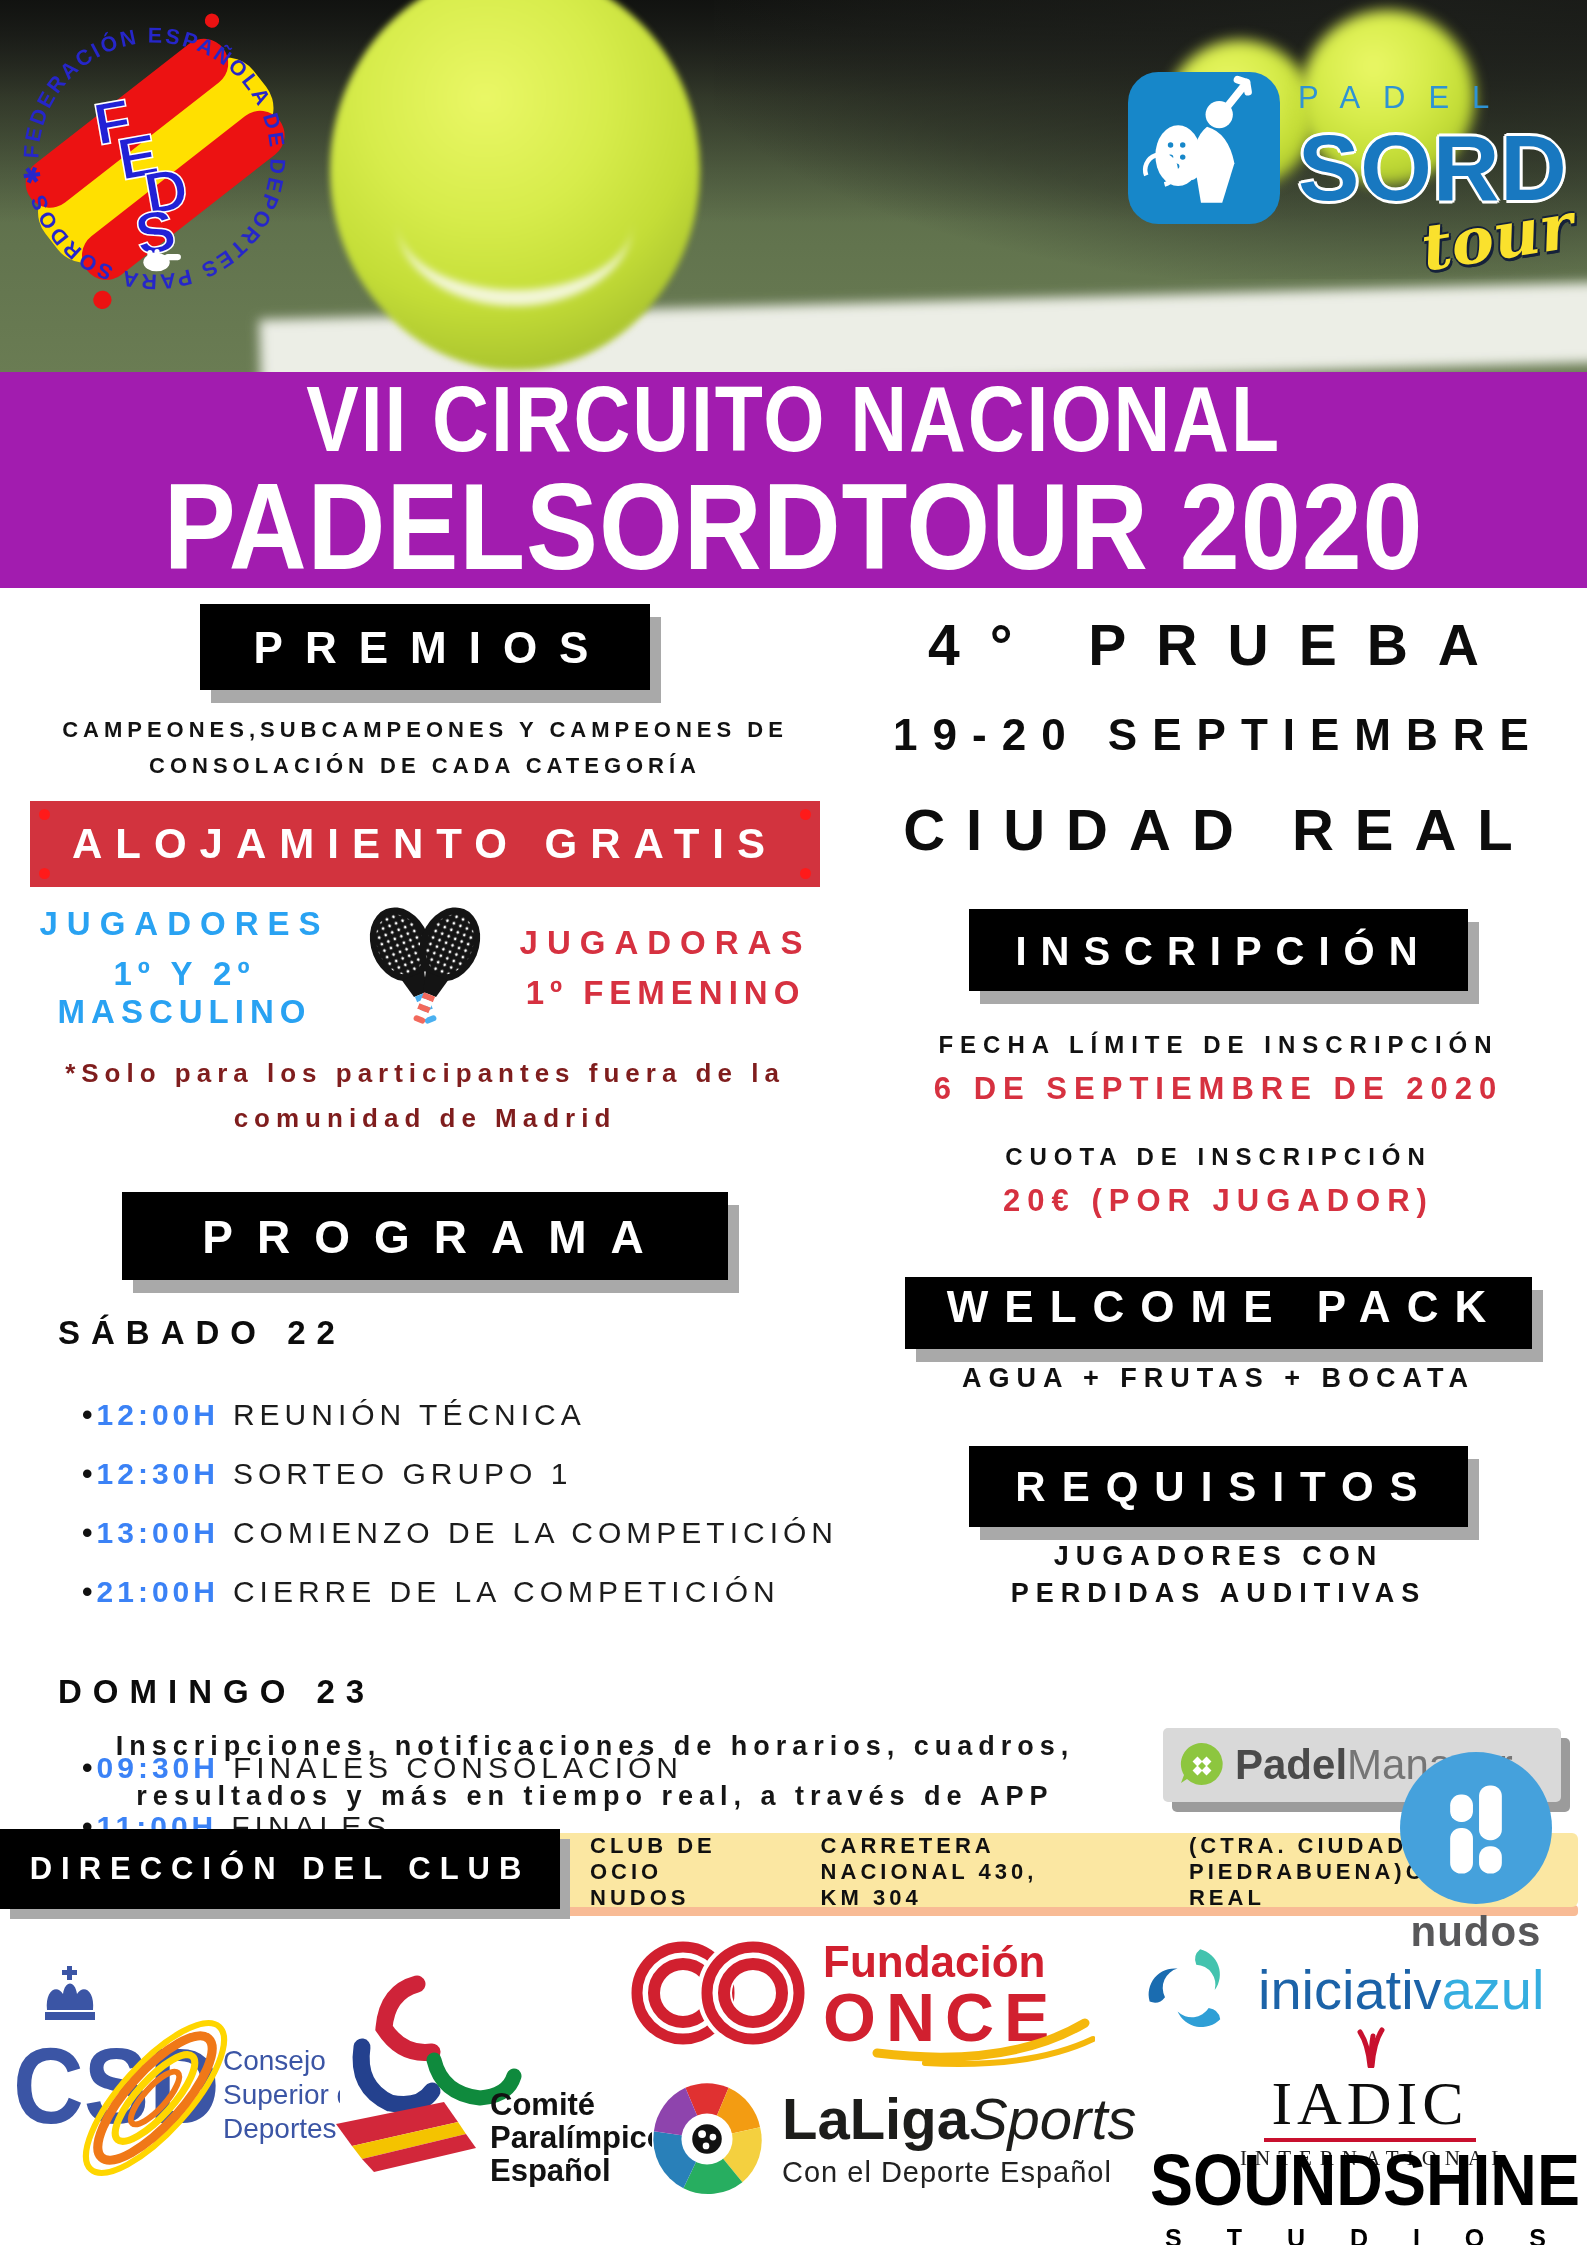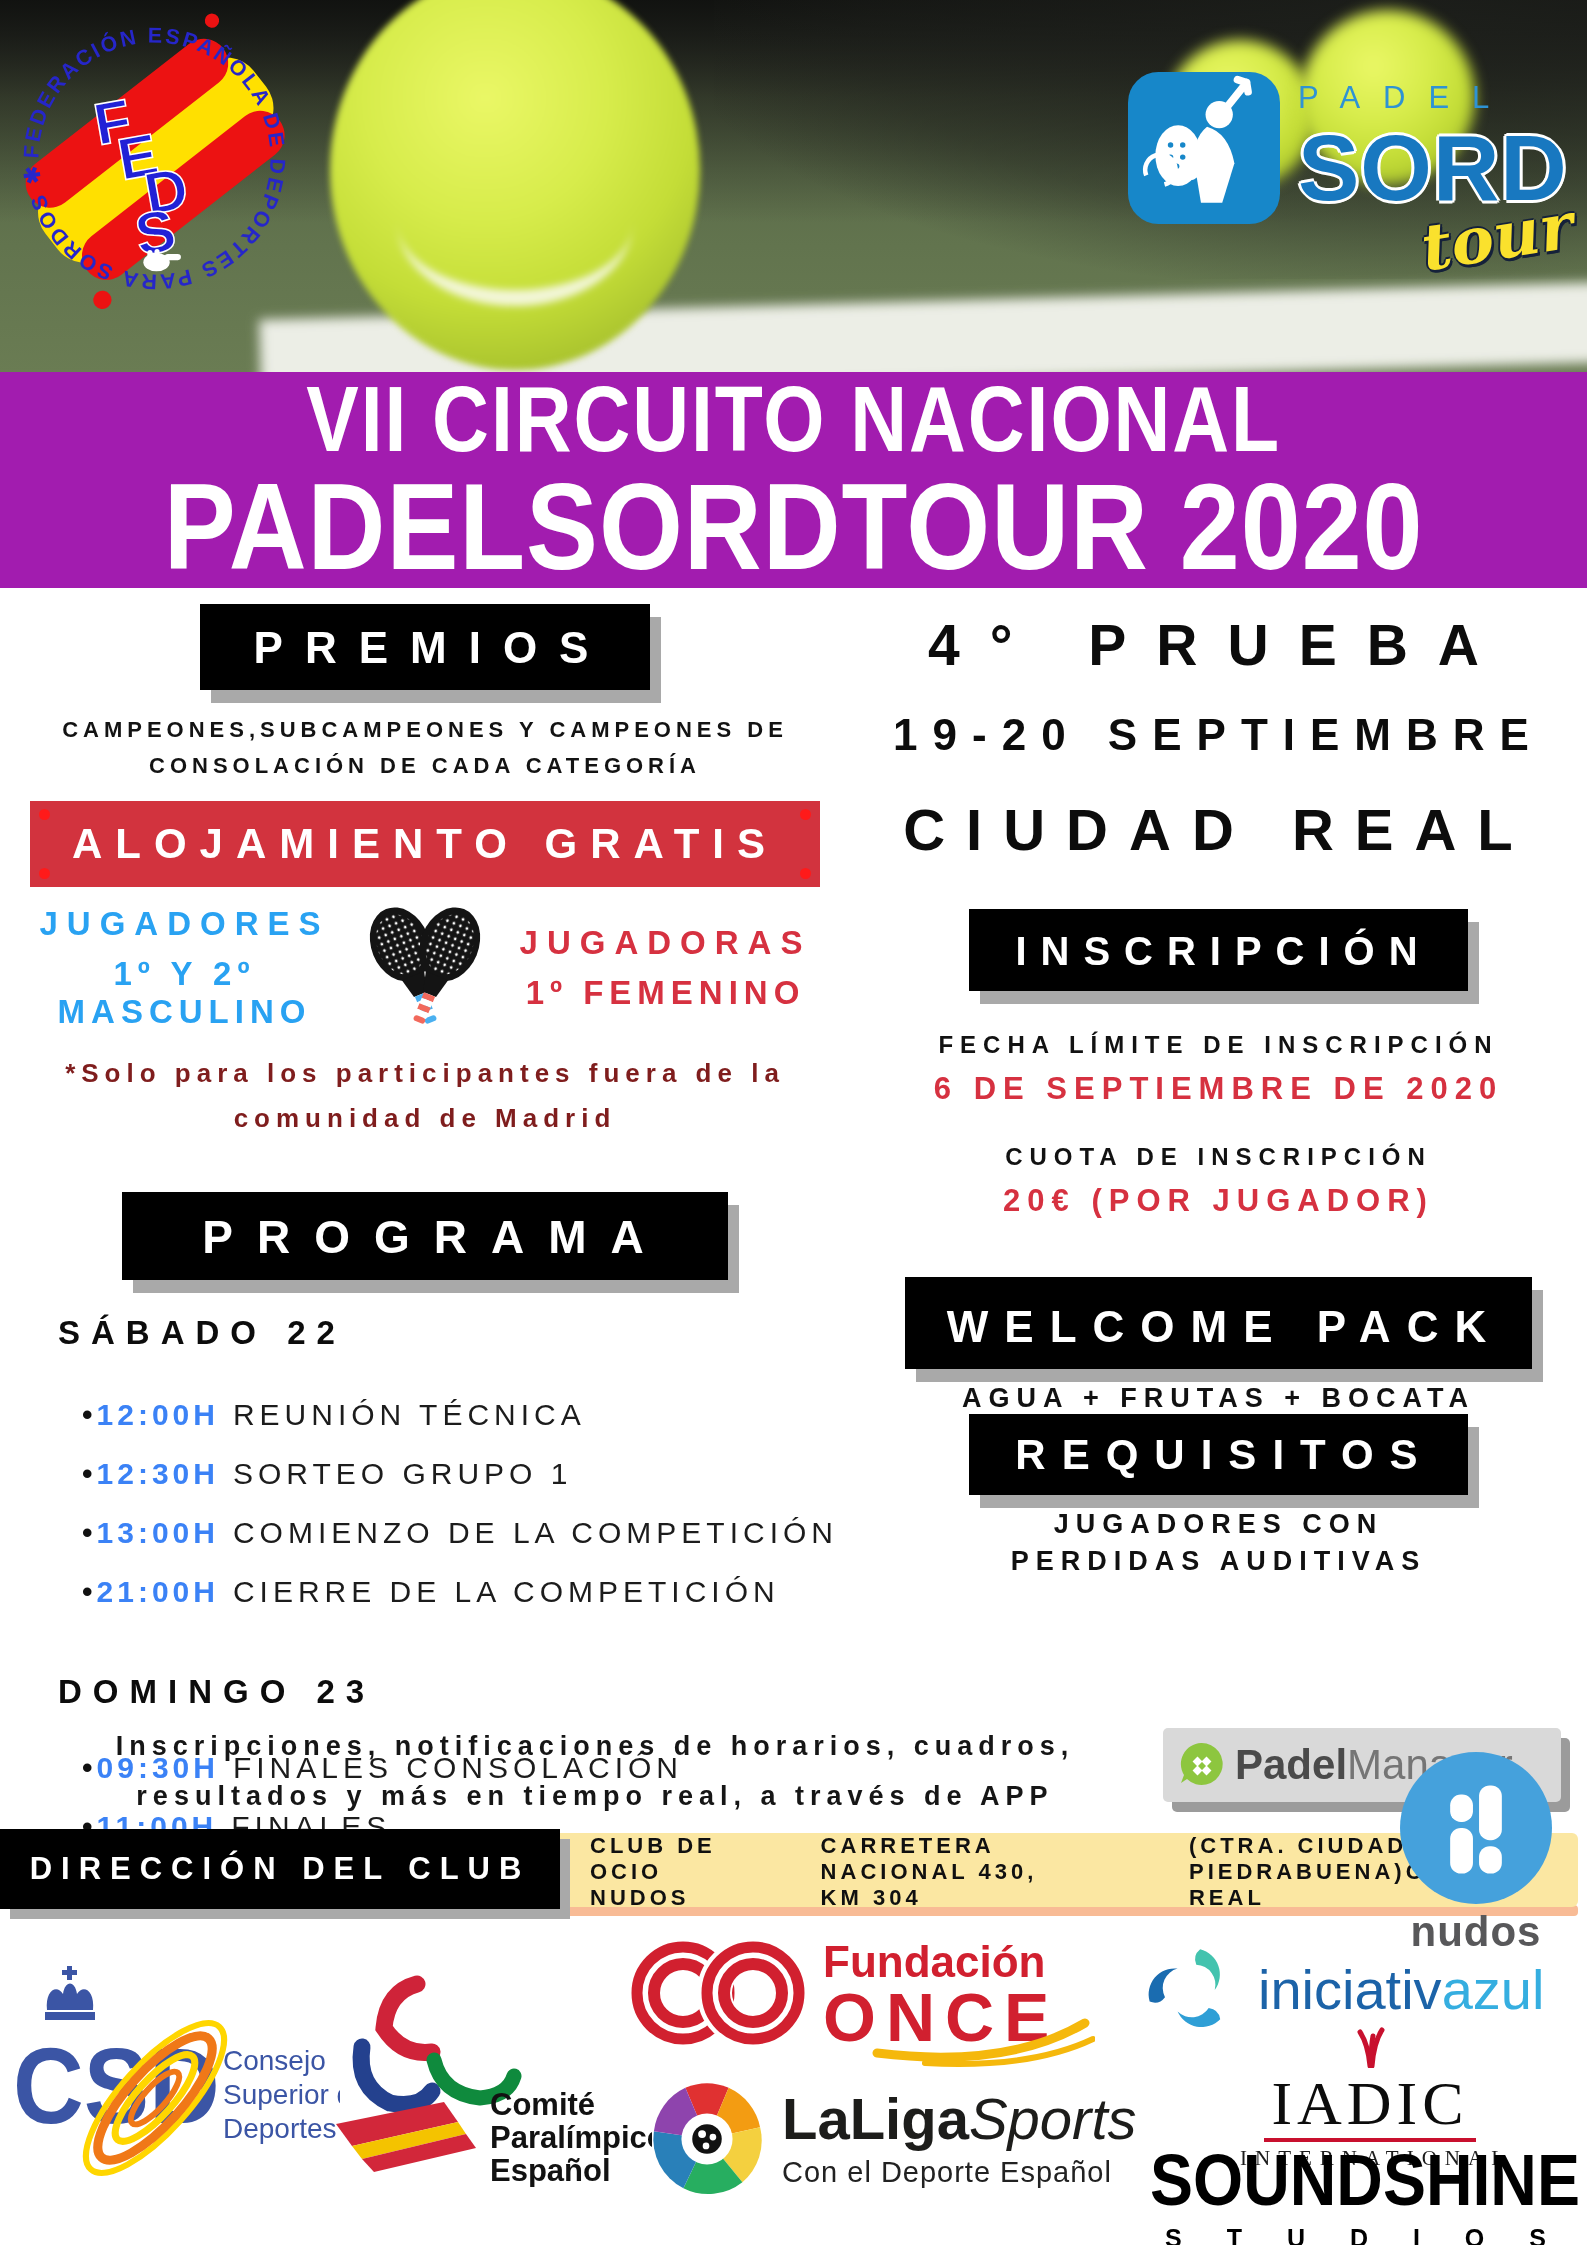--- a/index.html
+++ b/index.html
@@ -45,22 +45,22 @@
 
   
   .col-left{position:absolute;left:0;top:590px;width:850px;text-align:center;}
   .col-right{position:absolute;left:850px;top:590px;width:737px;text-align:center;}
 
   .blackbox{display:inline-block;background:#000;color:#fff;font-weight:700;
         box-shadow:11px 13px 0 #a9a9a9;line-height:1;}
   .bx-premios{font-size:44px;letter-spacing:22px;padding:22px 40px 20px 54px;margin-top:14px;}
   .bx-programa{font-size:46px;letter-spacing:24px;padding:22px 60px 20px 80px;margin-top:50px;}
   .bx-inscripcion{font-size:40px;letter-spacing:14px;padding:22px 36px 20px 46px;margin-top:46px;}
-  .bx-welcome{font-size:44px;letter-spacing:16px;padding:28px 30px 20px 42px;margin-top:58px;}
-  .bx-requisitos{font-size:42px;letter-spacing:16px;padding:20px 34px 19px 46px;}
+  .bx-welcome{font-size:44px;letter-spacing:16px;padding:8px 30px 20px 42px;margin-top:58px;}
+  .bx-requisitos{font-size:42px;letter-spacing:16px;padding:20px 34px 19px 46px;margin-top:52px;}
 
   .campeones{margin:22px 20px 0;font-size:22px;font-weight:700;letter-spacing:5px;line-height:1.65;color:#131313;}
   .aloja{position:relative;margin:16px 30px 0;height:86px;background:#d2333e;color:#fff;
         display:flex;align-items:center;justify-content:center;font-size:42px;font-weight:700;letter-spacing:13px;}
   .aloja .dot{position:absolute;width:11px;height:11px;border-radius:50%;background:#ff1a1a;}
   .dot-tl{left:9px;top:8px;}.dot-tr{right:9px;top:8px;}.dot-bl{left:9px;bottom:8px;}.dot-br{right:9px;bottom:8px;}
 
   .jug-row{display:grid;grid-template-columns:1fr 160px 1fr;align-items:center;margin:8px 24px 0;}
   .jug-col{display:flex;flex-direction:column;gap:12px;}
   .jug-title{font-size:33px;font-weight:700;letter-spacing:9px;}

